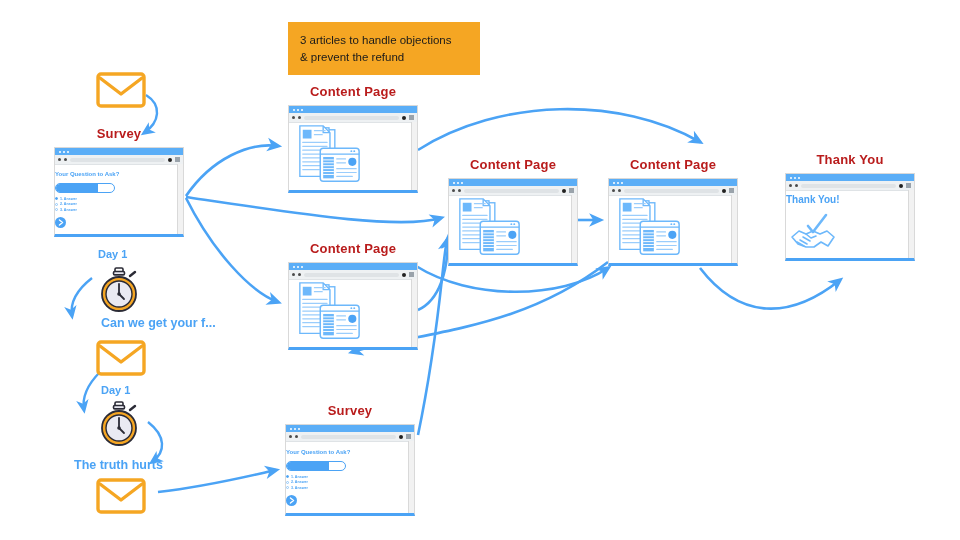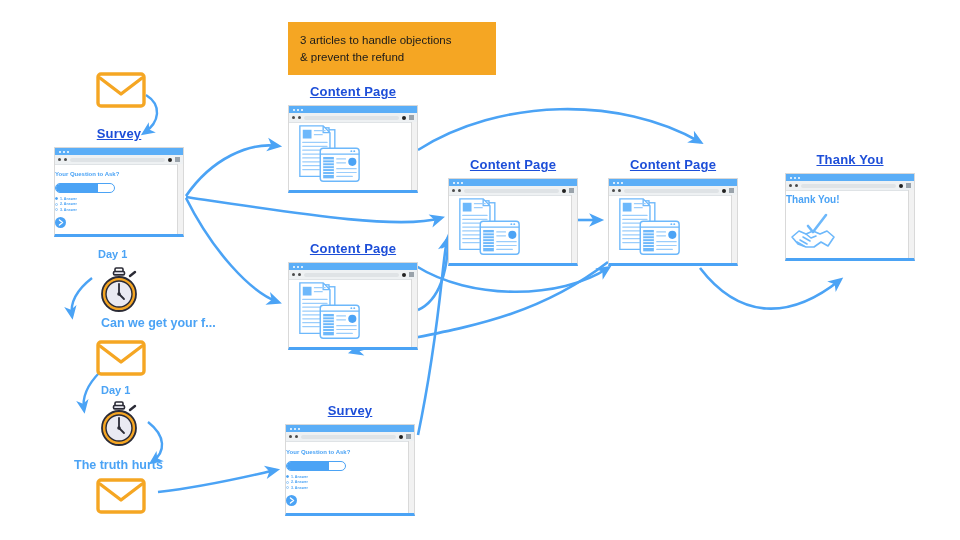--- a/index.html
+++ b/index.html
@@ -9,22 +9,22 @@
     position:relative;
   }
   #stage{position:absolute;inset:0;width:960px;height:540px;}
 
   
   #arrows{position:absolute;left:0;top:0;width:960px;height:540px;}
 
   
   .node{position:absolute;}
   .node-label{
-    color:#1d4ed8;font-weight:bold;font-size:13px;text-align:center;
-    letter-spacing:.2px;white-space:nowrap;text-decoration:underline;
+    color:#b91c1c;font-weight:bold;font-size:13px;text-align:center;
+    letter-spacing:.2px;white-space:nowrap;
   }
   .browser{
     background:#fff;border:1px solid #d9d9d9;border-bottom:3px solid #4BA3F5;
     box-sizing:border-box;position:relative;overflow:hidden;
   }
   .b-titlebar{height:7px;background:#5BAEF7;display:flex;align-items:center;padding-left:4px;gap:2px;}
   .b-dot{width:2px;height:2px;background:#ffffff;border-radius:50%;}
   .b-toolbar{height:9px;background:#eef1f3;display:flex;align-items:center;padding:0 3px;gap:3px;border-bottom:1px solid #dfe3e6;}
   .b-nav{width:3px;height:3px;border-radius:50%;background:#4b4b4b;}
   .b-url{flex:1;height:4px;border-radius:2px;background:#dfe3e6;}
@@ -98,21 +98,21 @@
       <path d="M418,435 C440,330 442,262 447,240"></path>
 
       <path d="M416,266 C470,300 560,300 608,268"></path>
 
       <path d="M700,268 C740,320 790,320 840,280"></path>
 
       <path d="M608,262 C520,330 430,330 352,352"></path>
     </g>
   </svg>
 
-  <div class="callout" style="left:288px;top:22px;width:208px;">
+  <div class="callout" style="left:288px;top:22px;width:192px;">
     <div>3 articles to handle objections</div>
     <div>&amp; prevent the refund</div>
   </div>
 
 
   <div class="icon" style="left:96px;top:70px;">
     <svg width="50" height="40" viewBox="0 0 50 40">
       <rect x="2" y="4" width="46" height="32" rx="3" fill="none" stroke="#F5A623" stroke-width="3.4"></rect>
       <path d="M4,8 L25,24 L46,8" fill="none" stroke="#F5A623" stroke-width="3.4" stroke-linecap="round" stroke-linejoin="round"></path>
     </svg>

